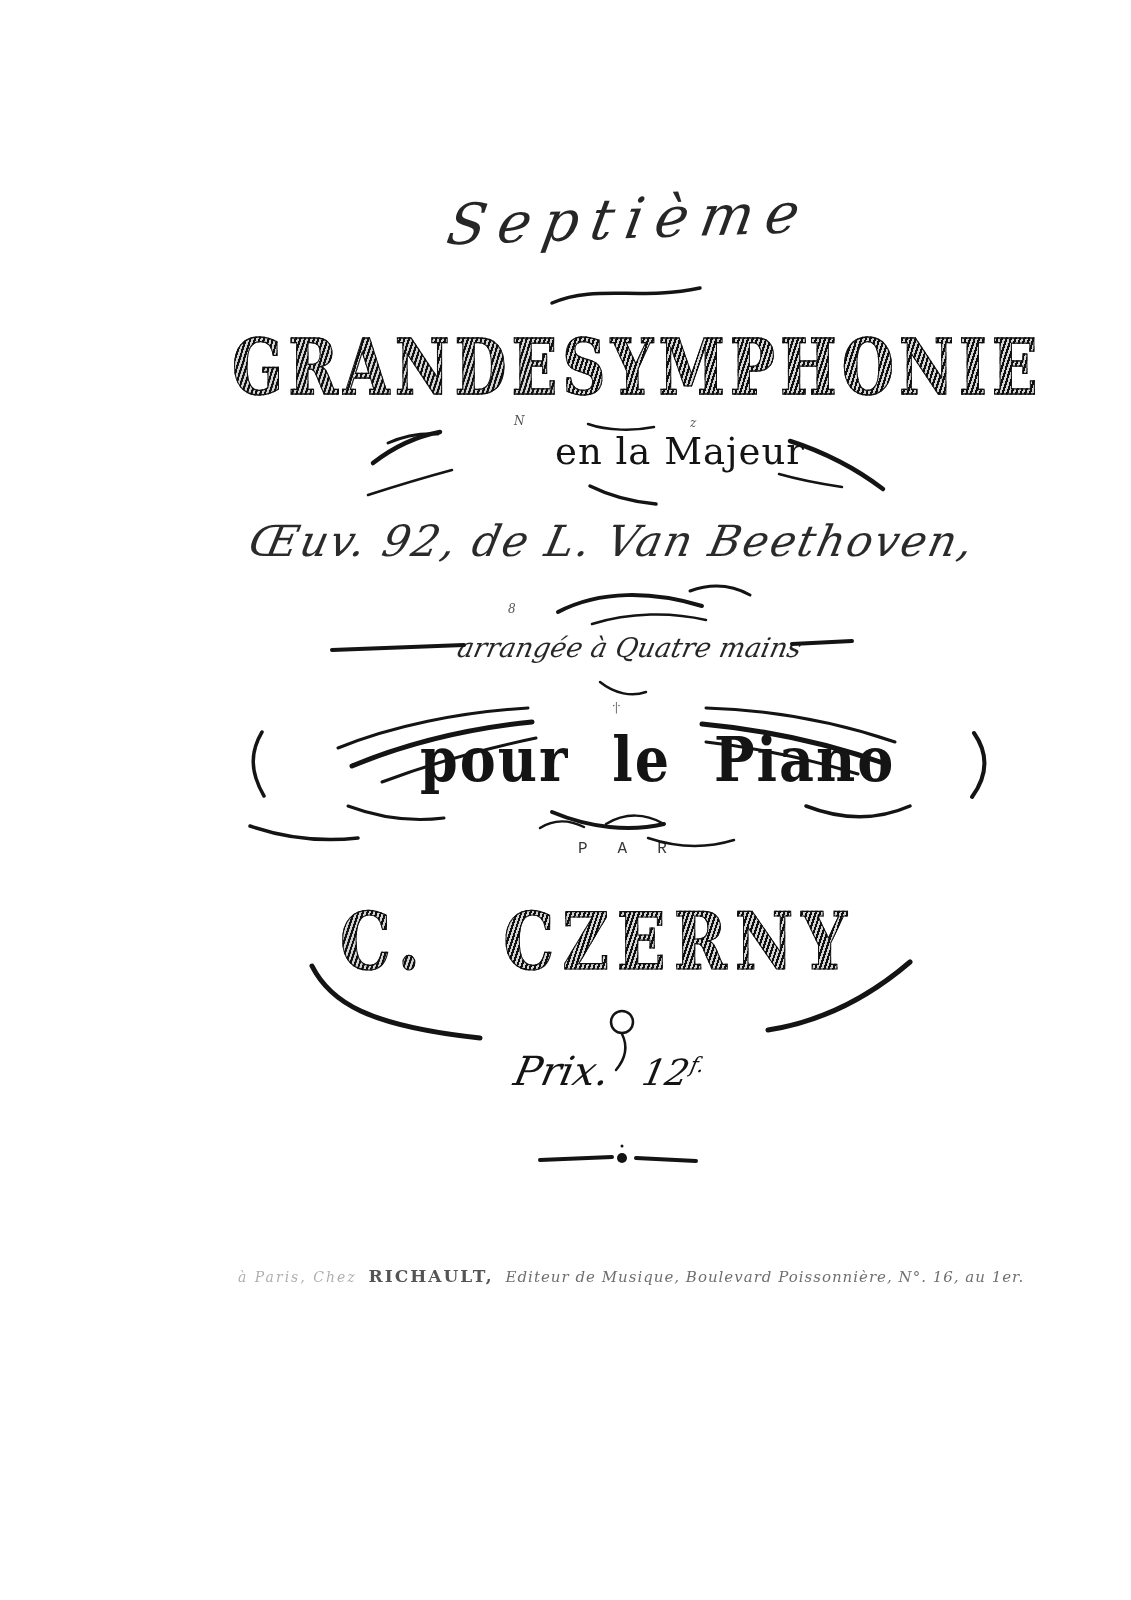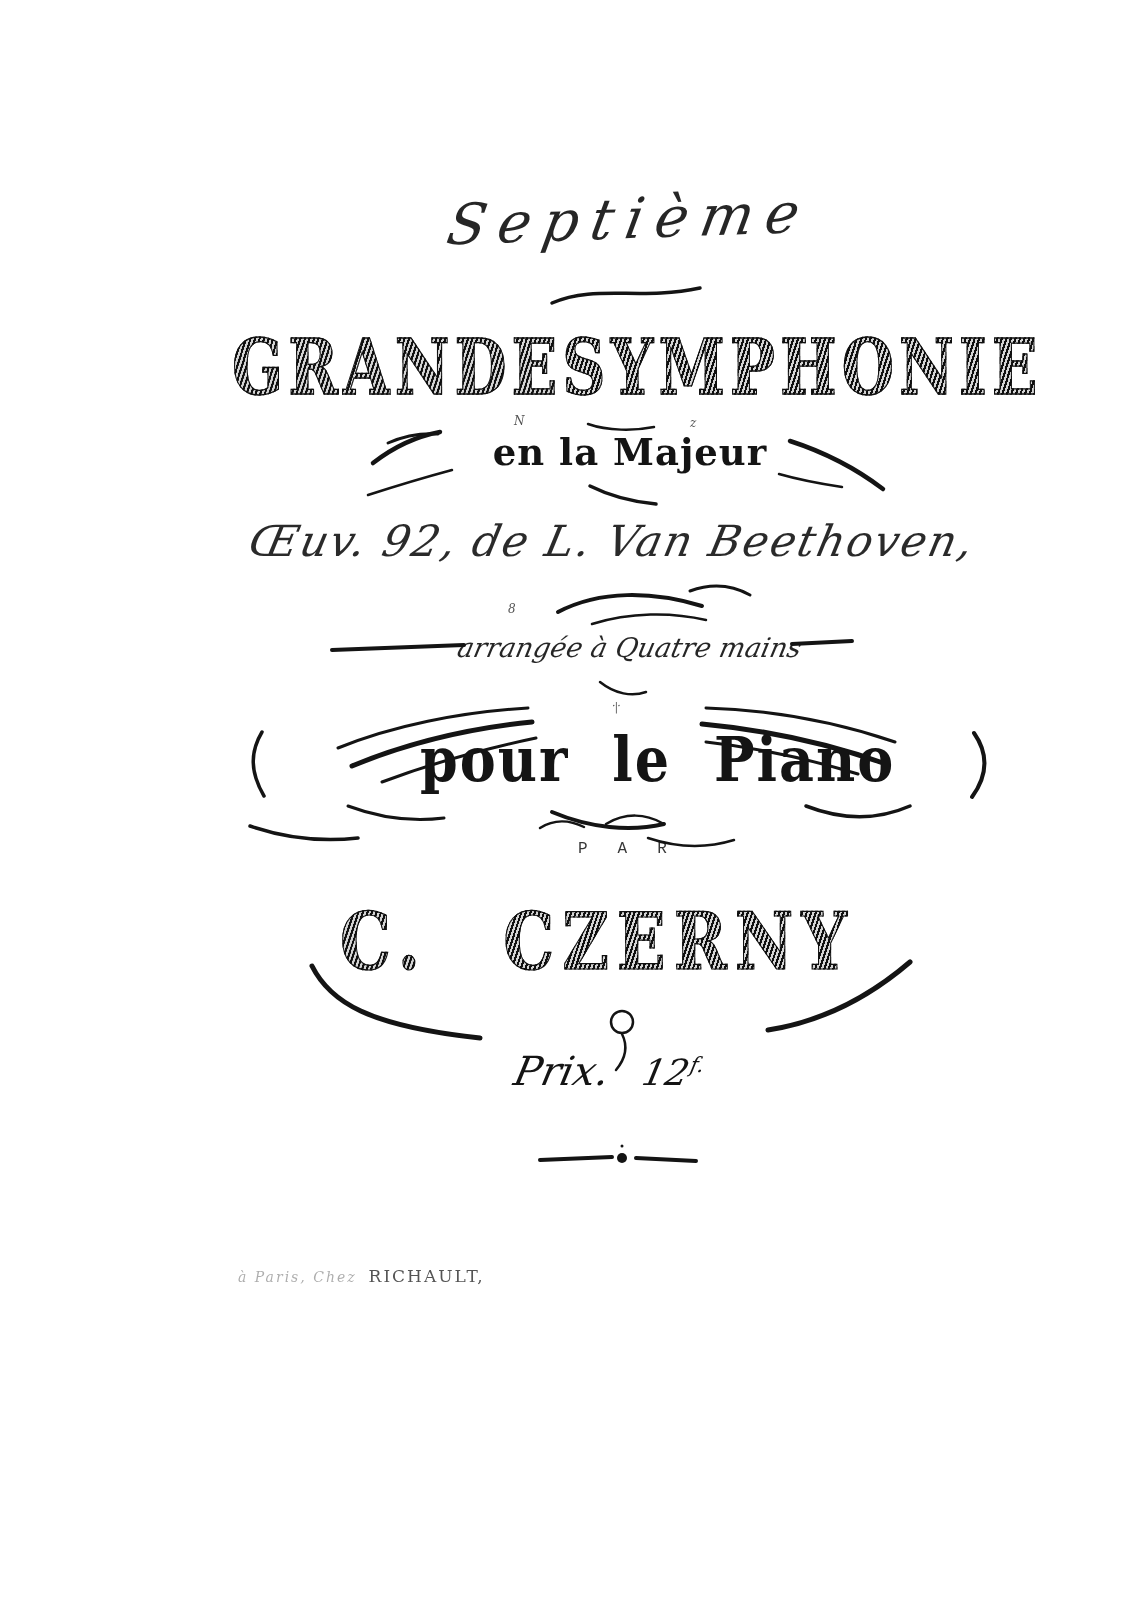--- a/index.html
+++ b/index.html
@@ -24,22 +24,22 @@
     .shaded{
       background-image:repeating-linear-gradient(112deg,
         #101010 0px,#101010 2.1px,rgba(20,20,20,.18) 2.1px,rgba(20,20,20,.18) 4.2px);
       -webkit-background-clip:text;background-clip:text;color:transparent;
       -webkit-text-stroke:1px #101010;
     }
   }
   .grande{top:322px;left:232px;width:778px;font-size:60px;letter-spacing:5px;
     transform:scaleY(1.28);transform-origin:top center;}
 
-  .enla{top:430px;left:455px;width:350px;text-align:center;
-    font-size:37px;font-weight:bold;letter-spacing:1px;}
+  .enla{top:430px;left:455px;width:350px;text-align:right;
+    font-size:37px;font-weight:normal;letter-spacing:1px;}
 
   .oeuv{top:516px;left:250px;width:700px;text-align:center;
     font-size:43px;letter-spacing:2px;opacity:.9;}
 
   .arrangee{top:632px;left:430px;width:400px;text-align:center;font-size:27px;opacity:.92;}
 
   .pour{top:722px;left:420px;width:420px;text-align:center;
     font-size:54px;font-weight:bold;letter-spacing:2px;word-spacing:22px;
     transform:scaleY(1.15);transform-origin:top center;}
 
@@ -49,21 +49,21 @@
     transform:scaleY(1.22);transform-origin:top center;}
 
   .prix{top:1048px;left:515px;display:flex;align-items:baseline;gap:34px;}
   .prix .lbl{font-size:40px;}
   .prix .val{font-size:36px;}
   .prix sup{font-size:21px;font-style:italic;}
 
   .imprint{top:1237px;left:238px;width:800px;display:flex;align-items:baseline;gap:12px;
     color:#2a2a2a;}
   .imprint .prefix{font-style:italic;font-size:14px;letter-spacing:2px;opacity:.38;margin-top:32px;}
-  .imprint .pub{font-style:normal;font-weight:normal;font-size:17px;letter-spacing:2px;opacity:.8;}
+  .imprint .pub{font-style:normal;font-weight:bold;font-size:17px;letter-spacing:2px;opacity:.8;}
   .imprint .detail{font-style:italic;font-size:15px;letter-spacing:1px;opacity:.68;}
 
   .mark{position:absolute;font-size:12px;font-style:italic;opacity:.75;}
   .m1{top:414px;left:514px;} .m2{top:416px;left:690px;}
   .m3{top:602px;left:508px;} .m4{top:700px;left:612px;font-size:11px;letter-spacing:-1px;}
 
   svg.flourishes{position:absolute;left:0;top:0;pointer-events:none;}
 </style>
 </head>
 <body>
@@ -139,20 +139,21 @@
   </div>
 
   <div class="abs prix script">
     <span class="lbl sk">Prix.</span>
     <span class="val sk"><span>12</span><sup>f.</sup></span>
   </div>
 
   <div class="abs imprint">
     <span class="prefix">à Paris, Chez</span>
     <span class="pub">RICHAULT,</span>
+    <span class="detail">Editeur de Musique, Boulevard Poissonnière, N°. 16, au 1er.</span>
   </div>
 
   <span class="mark m1">N</span>
   <span class="mark m2">z</span>
   <span class="mark m3">8</span>
   <span class="mark m4">·|·</span>
 
 </div>
 
 </body></html>

